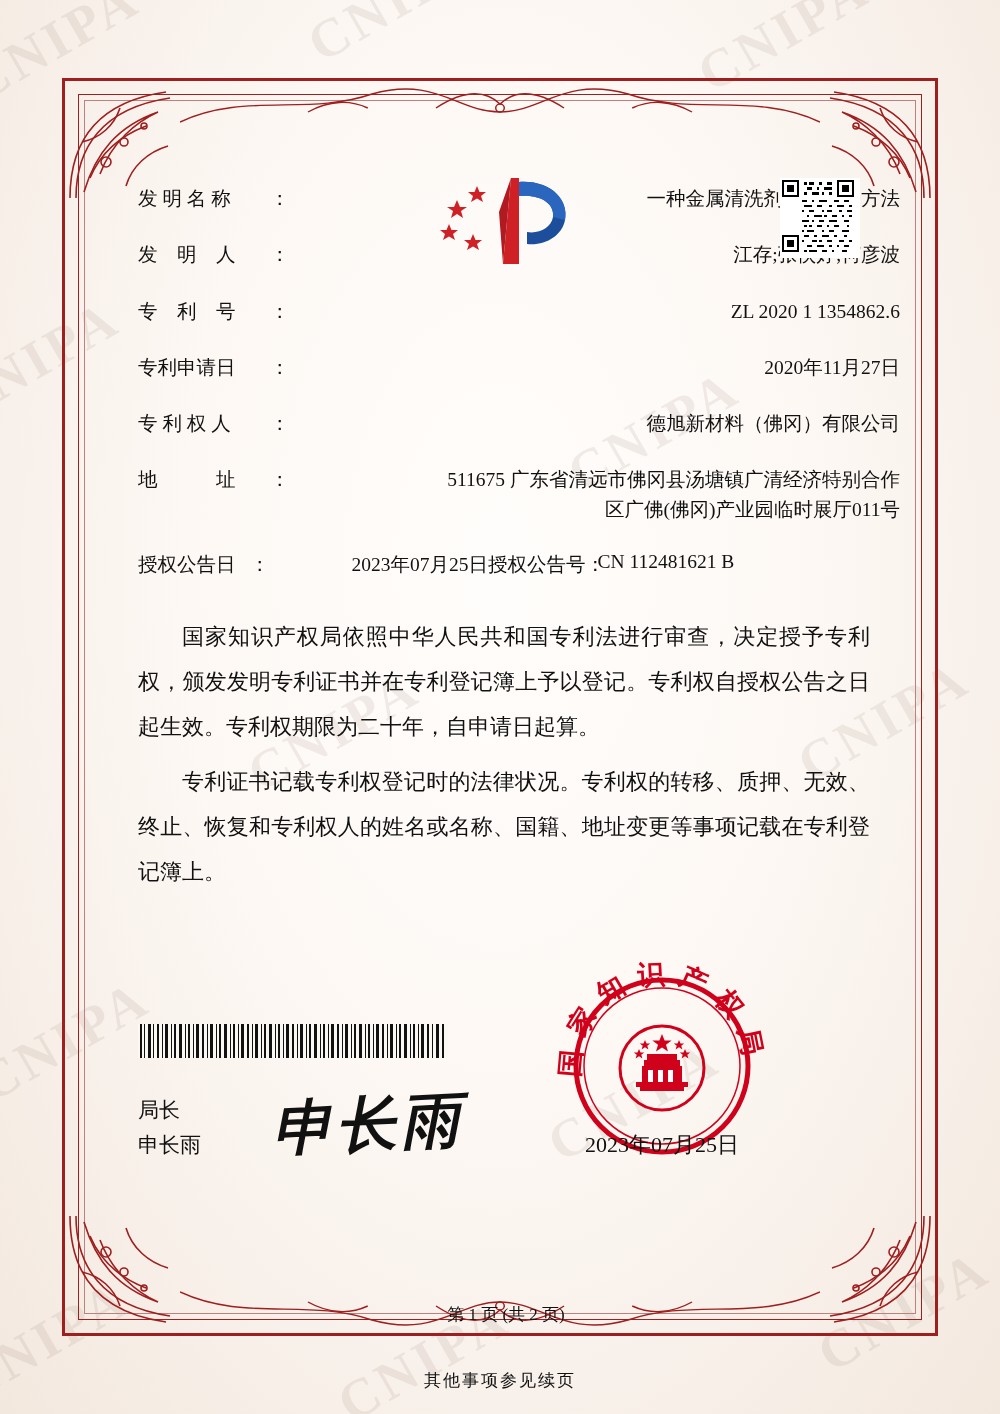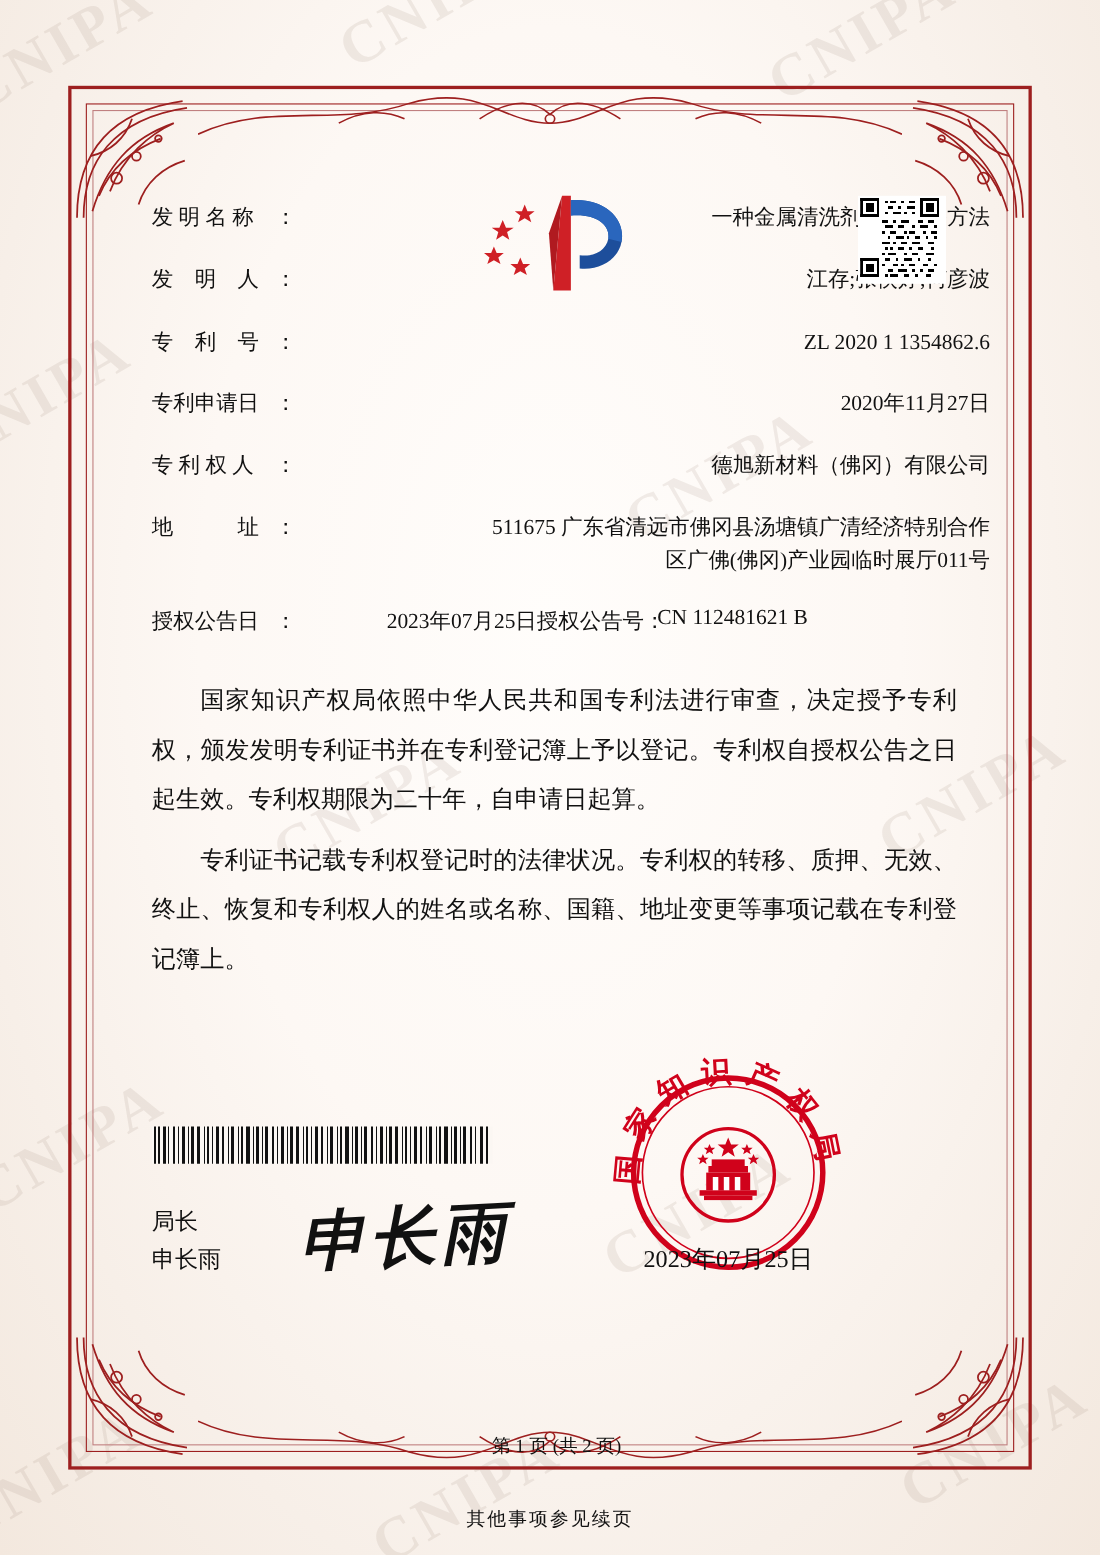--- a/index.html
+++ b/index.html
@@ -77,21 +77,21 @@
   .title{
     text-align:center;
     font-size:47px;
     letter-spacing:12px;
     font-weight:bold;
     color:#111;
     margin-top:44px;
     font-family:"Liberation Serif", serif;
   }
   .fields{margin-top:54px;margin-left:38px;font-size:19.5px;color:#111;}
-  .row{display:flex;margin-bottom:27px;align-items:flex-start;line-height:1.5;}
+  .row{display:flex;margin-bottom:27px;align-items:flex-start;line-height:1.5;gap:20px;}
   .label{width:112px;flex:0 0 112px;letter-spacing:0;white-space:nowrap;}
   .colon{width:12px;flex:0 0 12px;}
   .value{flex:1;text-align:right;}
   .value .l2{display:block;}
   .row-2col{display:flex;margin-bottom:6px;align-items:flex-start;}
   .grant-left{display:flex;width:350px;}
   .grant-right{display:flex;}
   .grant-right .label{width:auto;flex:0 0 auto;}
   .paras{margin-top:36px;margin-left:38px;margin-right:30px;font-size:22px;line-height:2.05;color:#111;text-align:justify;}
   .para{text-indent:2em;margin-bottom:10px;}

